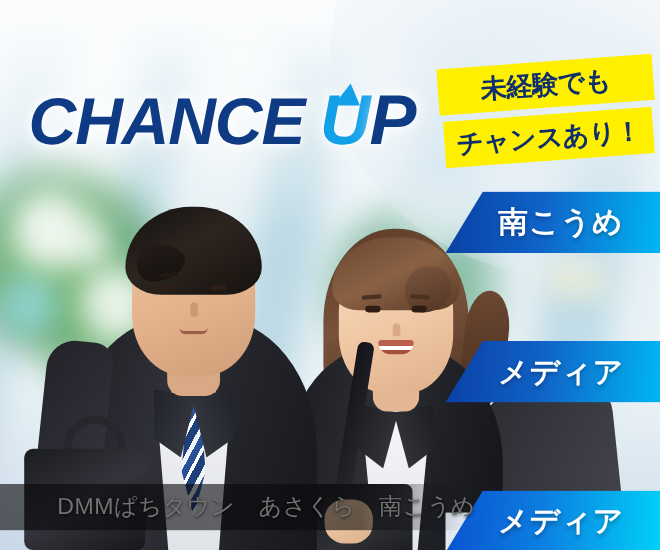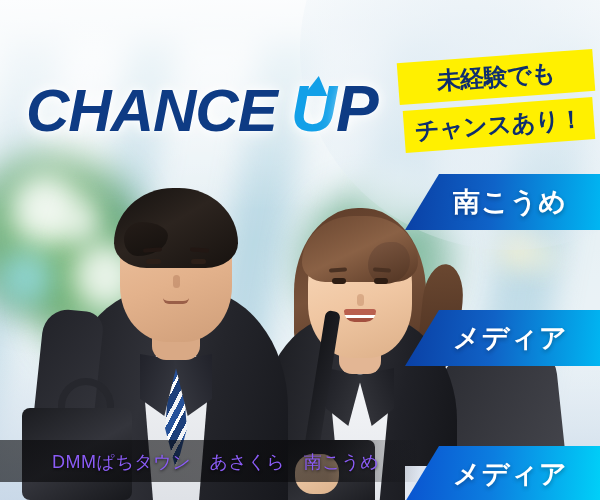--- a/index.html
+++ b/index.html
@@ -296,21 +296,21 @@
     background:linear-gradient(to bottom,#dde4ef,#e6ebf3);
   }
 
   
   .caption-bg{
     position:absolute;left:0;bottom:18px;width:420px;height:42px;
     background:linear-gradient(to right,rgba(8,8,10,.62) 0%,rgba(8,8,10,.58) 78%,rgba(8,8,10,0) 100%);
   }
   .caption{
     position:absolute;left:52px;bottom:26px;
-    color:#8b5cf6;font-size:18px;letter-spacing:.5px;white-space:nowrap;
+    color:#737373;font-size:21px;letter-spacing:.5px;white-space:nowrap;
     text-shadow:0 1px 3px rgba(0,0,0,.8);
   }
 </style>
 </head>
 <body>
 
 <div class="banner">
 
   <div class="bg">
     <div class="bg-base"></div>

